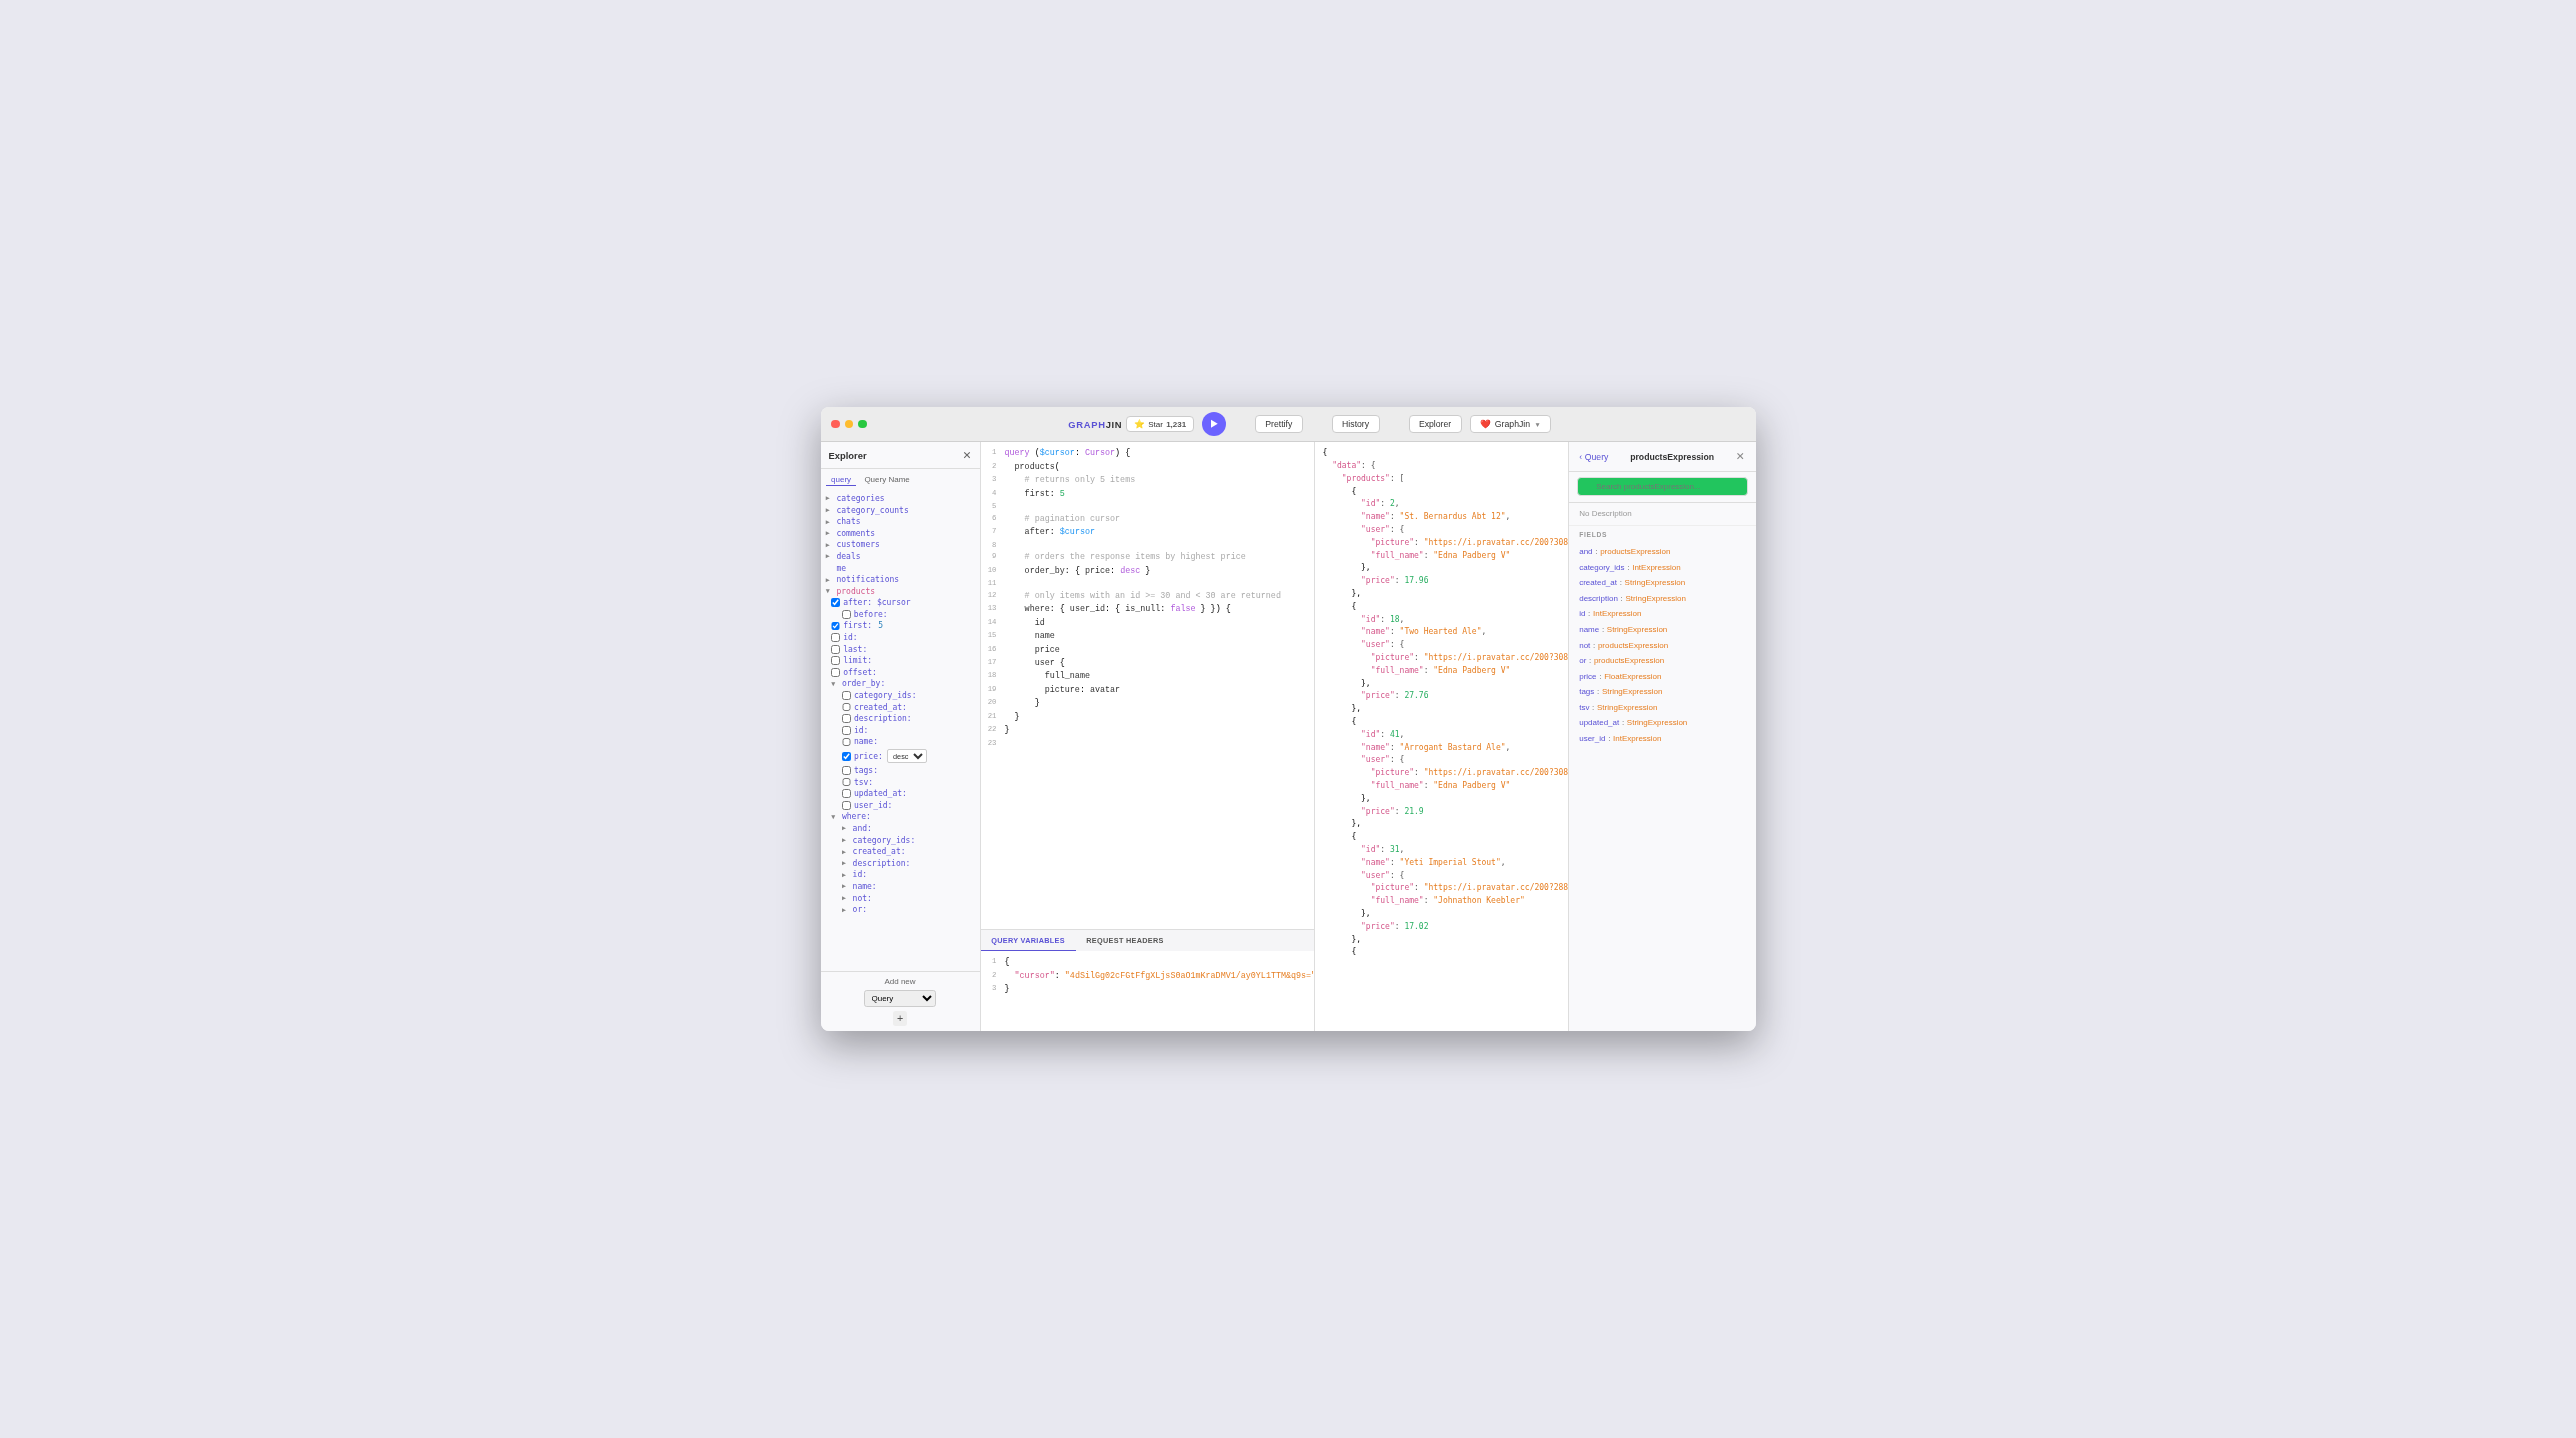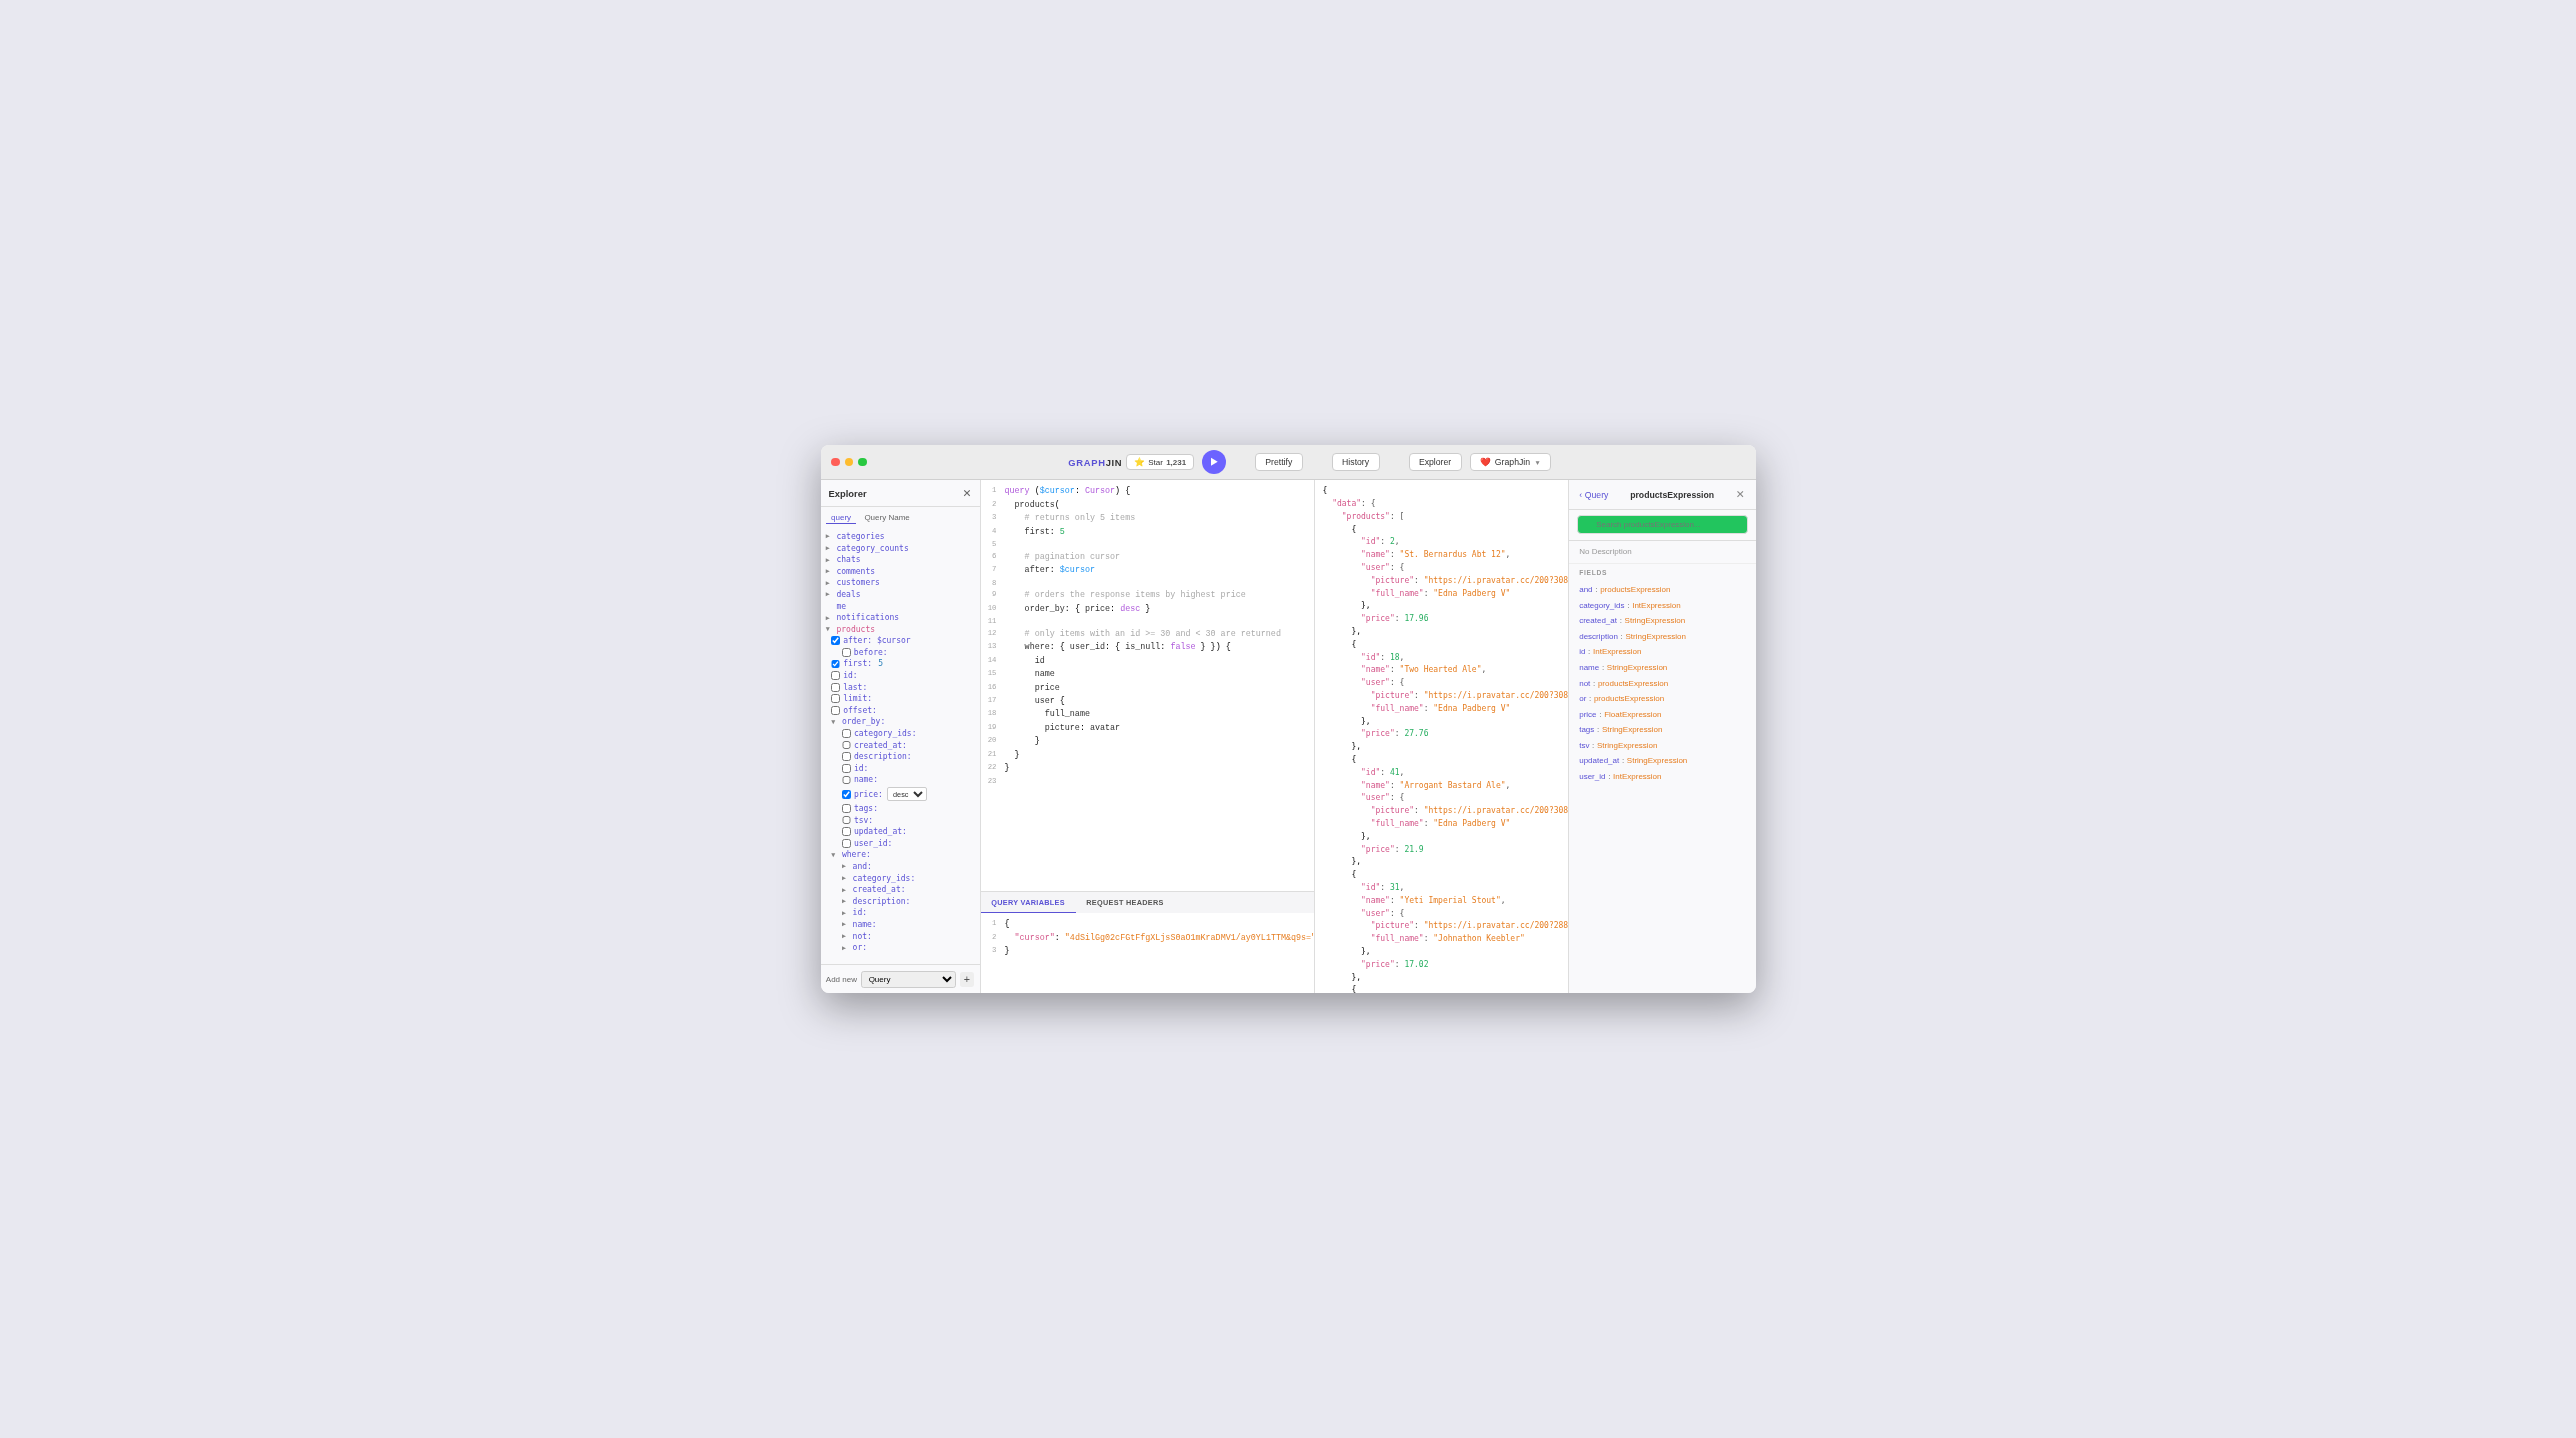--- a/index.html
+++ b/index.html
@@ -7,21 +7,21 @@
       font-family: -apple-system, BlinkMacSystemFont, 'Segoe UI', sans-serif;
       background: #e8e8f0;
       display: flex;
       justify-content: center;
       align-items: center;
       min-height: 100vh;
       padding: 13.4px;
     }
     .app-window {
       width: 935px;
-      height: 548px;
+      height: 624px;
       background: #f5f5f7;
       border-radius: 8px;
       box-shadow: 0 13.4px 40px rgba(0,0,0,0.35);
       display: flex;
       flex-direction: column;
       overflow: hidden;
     }
     
     .title-bar {
       background: #ececec;
@@ -200,20 +200,21 @@
       color: #333;
       margin-left: 2.7px;
     }
     .sidebar-footer {
       border-top: 0.7px solid #ddd;
       padding: 5.3px;
       display: flex;
       align-items: center;
       gap: 4px;
       flex-shrink: 0;
+      flex-direction: column;
     }
     .add-label { font-size: 8px; color: #666; }
     .add-select {
       flex: 1;
       font-size: 8px;
       border: 0.7px solid #ccc;
       border-radius: 2.7px;
       padding: 2px 2.7px;
     }
     .add-plus {

